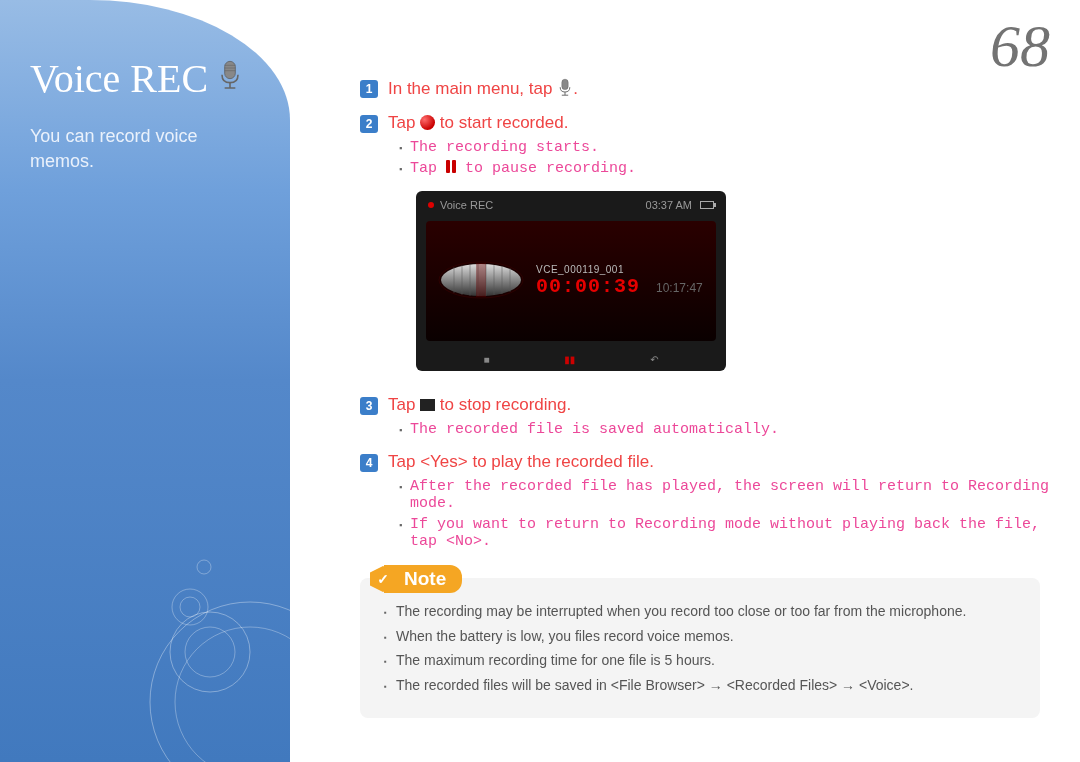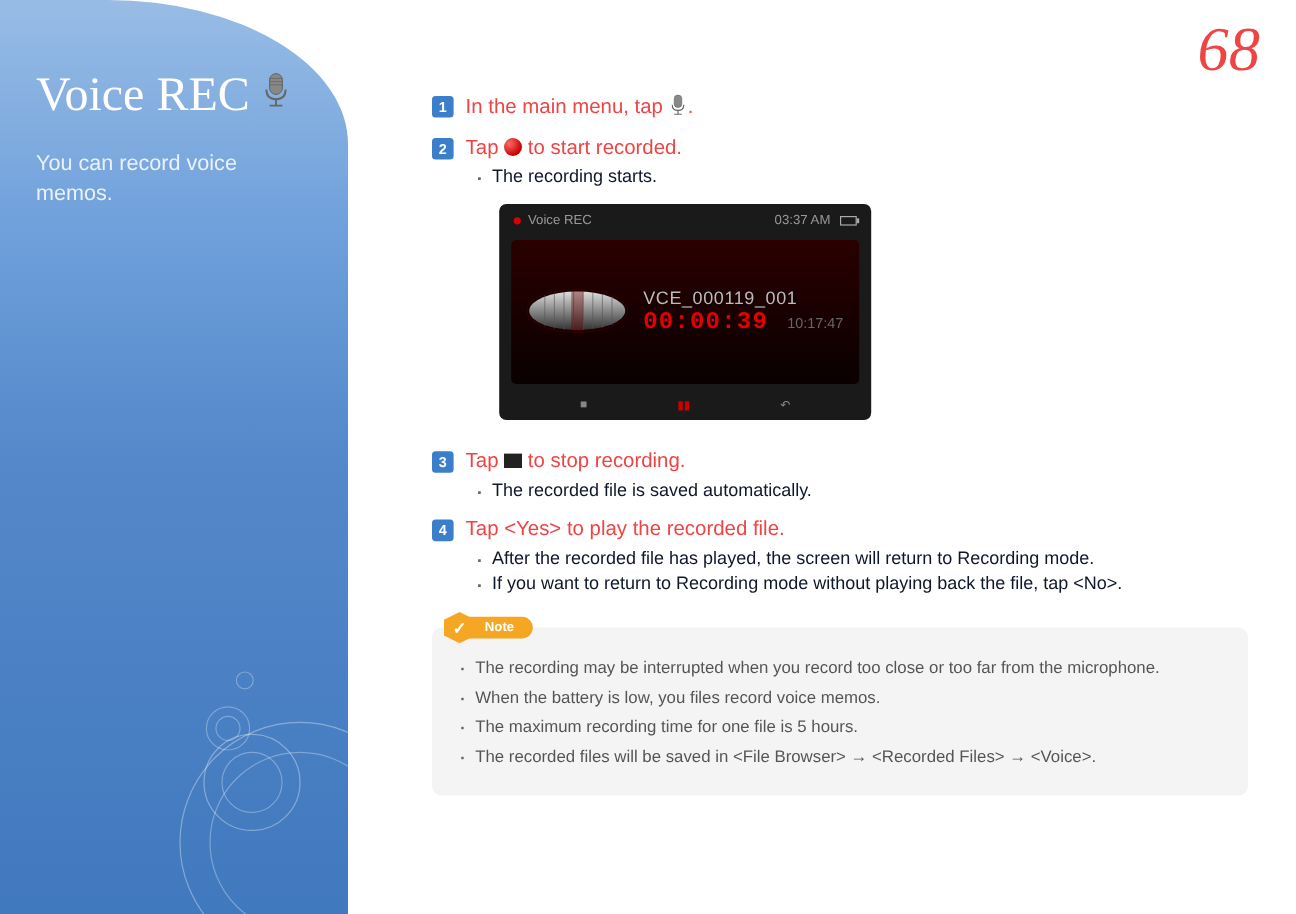--- a/index.html
+++ b/index.html
@@ -9,23 +9,23 @@
     background: #fff;
     font-family: "Helvetica Neue", Arial, sans-serif;
     position: relative;
     overflow: hidden;
     color: #333;
   }
   .page-number {
     position: absolute;
     top: 12px;
     right: 30px;
-    font-size: 52px;
+    font-size: 60px;
     font-style: italic;
-    color: #ef4444;
+    color: #737373;
     font-family: "Times New Roman", serif;
     font-weight: 300;
     text-align: right;
   }
   .sidebar {
     position: absolute;
     left: 0; top: 0;
     width: 290px;
     height: 762px;
     background: linear-gradient(180deg, #98bce5 0%, #6fa0db 25%, #5488ca 50%, #4179be 100%);
@@ -86,24 +86,25 @@
     margin-top: 2px;
   }
   .step-text { font-size: 17px; color: #ef4444; }
   .sub {
     list-style: none;
     margin-top: 6px;
     margin-left: 10px;
   }
   .sub li {
     font-size: 15px;
-    color: #0f172a;
+    color: #ec4899;
     margin-bottom: 4px;
     position: relative;
     padding-left: 12px;
+    font-family: Liberation Mono, monospace;
   }
   .sub li::before {
     content: "▪";
     position: absolute;
     left: 0;
     font-size: 9px;
     top: 5px;
     color: #666;
   }
   .inline-icon {
@@ -177,21 +178,21 @@
     position: relative;
     display: flex;
     align-items: center;
     padding: 0 10px;
   }
   .ss-mic-cap {
     width: 90px;
   }
   .ss-info { flex: 1; text-align: left; padding-left:10px; }
   .ss-filename {
-    font-size: 15px;
+    font-size: 10px;
     color: #bbb;
     letter-spacing: 0.5px;
   }
   .ss-timer {
     font-family: 'Courier New', monospace;
     font-size: 20px;
     font-weight: bold;
     color: #e60000;
     letter-spacing: 1px;
     margin-top: 2px;
@@ -235,21 +236,21 @@
     align-items: center;
     justify-content: center;
     color: #fff;
     font-weight: bold;
     font-size: 14px;
     z-index: 2;
   }
   .note-label {
     background: #f5a623;
     color: #fff;
-    font-size: 11px;
+    font-size: 19px;
     font-weight: bold;
     padding: 3px 16px 3px 20px;
     border-radius: 0 12px 12px 0;
     margin-left: -12px;
   }
   .note-list {
     list-style: none;
     margin-top: 6px;
   }
   .note-list li {
@@ -321,20 +322,26 @@
   </div>
 
   <div class="step">
     <span class="step-num">2</span>
     <div class="step-body">
       <span class="step-text">
         <span>Tap </span><span class="record-dot"></span><span> to start recorded.</span>
       </span>
       <ul class="sub">
         <li>The recording starts.</li>
+        <li>
+          <span>Tap </span><span class="pause-bars">
+              <span></span>
+              <span></span>
+            </span><span> to pause recording.</span>
+        </li>
       </ul>
 
       <div class="screenshot">
         <div class="ss-header">
           <div class="ss-header-left">
             <span class="ss-red-dot"></span>
             <span>Voice REC</span>
           </div>
           <div class="ss-header-right">
             <span>03:37 AM</span>

